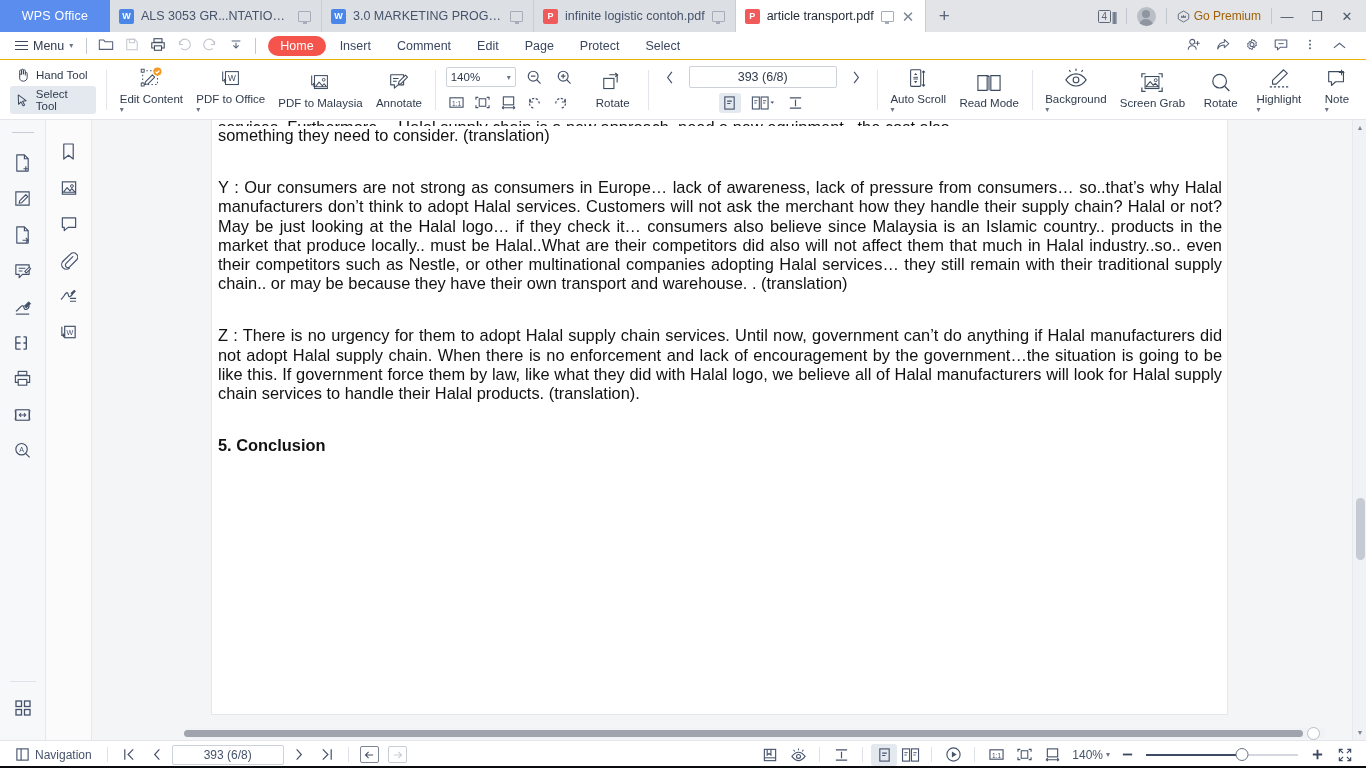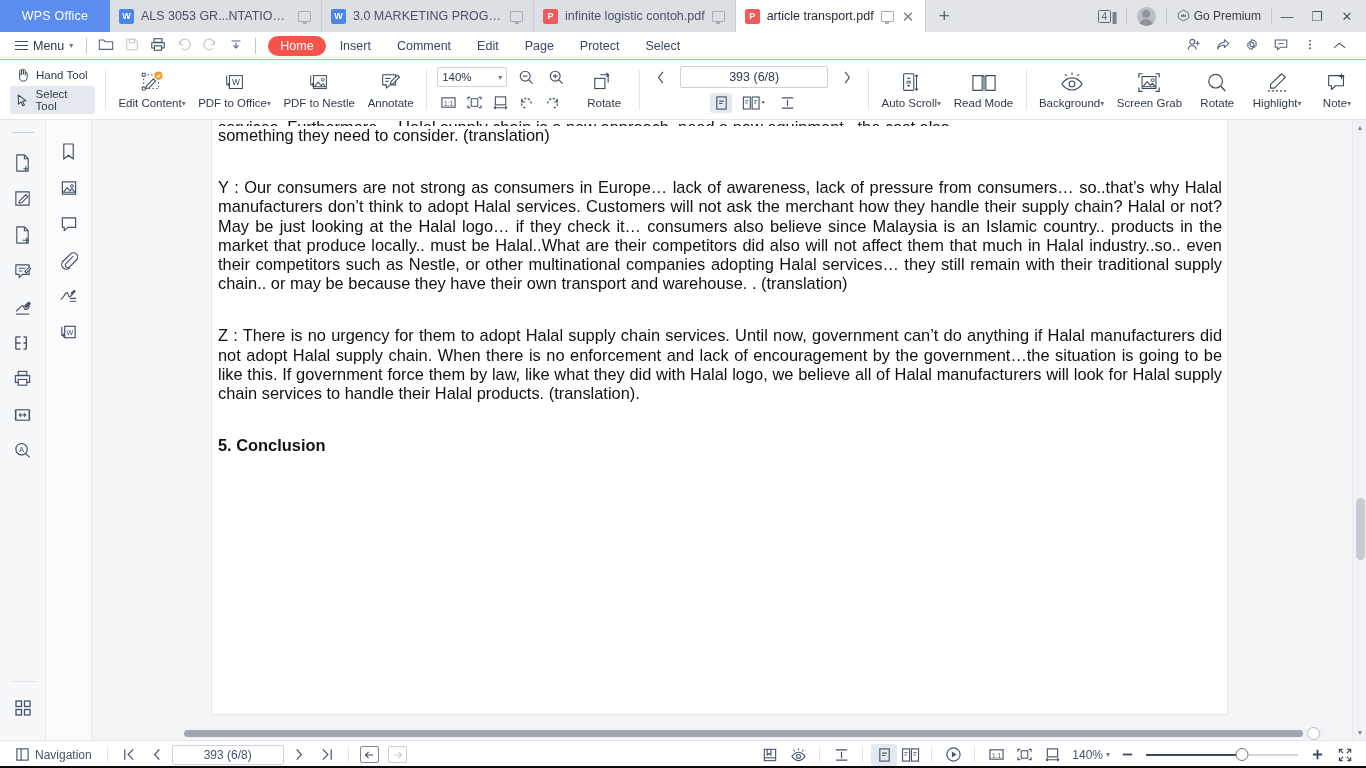--- a/index.html
+++ b/index.html
@@ -48,21 +48,21 @@
   }
   .winbadge .bx { border: 1.3px solid #5d6779; border-radius: 1.5px; padding: 0px 2.5px; font-size: 10px; }
   .winbadge .bars { letter-spacing: -2px; font-size: 13px; }
   .sep-v { width: 1px; height: 16px; background: #c3c7cf; }
   .avatar {
     width: 19px; height: 19px; border-radius: 50%; background: #b9bec7;
     margin: 0 10px; position: relative; overflow: hidden;
   }
   .avatar::before { content:""; position:absolute; left:5.5px; top:3px; width:8px; height:8px; border-radius:50%; background:#8f959f; }
   .avatar::after { content:""; position:absolute; left:2.5px; top:12px; width:14px; height:9px; border-radius:7px 7px 0 0; background:#8f959f; }
-  .premium { display: flex; align-items: flex-start; gap: 4px; padding: 0 10px; font-size: 12px; color: #404040; }
+  .premium { display: flex; align-items: center; gap: 4px; padding: 0 10px; font-size: 12px; color: #a16207; }
   .wctrl { display: flex; align-items: center; }
   .wctrl span { width: 30px; text-align: center; font-size: 13px; color: #4b5costs; color:#4b5566; }
 
   
   .menubar {
     height: 28px; flex: 0 0 28px; background: #fff; display: flex; align-items: center;
     padding: 0 8px; border-bottom: 1px solid #eab308; font-size: 12.5px;
   }
   .menubtn { display: flex; align-items: center; gap: 5px; padding: 0 7px; color: #2f3b4d; }
   .hamb { display: inline-flex; flex-direction: column; gap: 2.5px; }
@@ -81,21 +81,21 @@
     border-bottom: 1px solid #e3e5ea; padding-left: 6px; font-size: 11.5px; color: #2f3b4d;
   }
   .tb-col { display: flex; flex-direction: column; justify-content: center; gap: 2px; padding: 0 4px; }
   .tb-row { display: flex; align-items: center; gap: 6px; padding: 2px 5px; border-radius: 3px; }
   .tb-row.sel { background: #e4e9f0; }
   .tb-btn {
     display: flex; flex-direction: column; align-items: center; justify-content: center;
     min-width: 58px; padding: 2px 7px; gap: 1px;
   }
   .tb-btn .glyph { height: 26px; display: flex; align-items: center; justify-content: center; }
-  .tb-btn .lbl { font-size: 11.5px; white-space: nowrap; display: flex; align-items: center; gap: 0; }
+  .tb-btn .lbl { font-size: 11.5px; white-space: nowrap; display: flex; align-items: flex-start; gap: 0; flex-direction: column; }
   .tdiv { width: 1px; height: 40px; background: #e3e5ea; margin: 0 6px; }
   .zoombox {
     display: flex; align-items: center; justify-content: space-between;
     width: 70px; height: 20px; border: 1px solid #ccd1da; border-radius: 2px;
     padding: 0 4px; font-size: 11.5px;
   }
   .pagebox {
     width: 148px; height: 22px; border: 1px solid #ccd1da; border-radius: 2px;
     display: flex; align-items: center; justify-content: center; font-size: 12.5px;
   }
@@ -397,21 +397,21 @@
     <div class="tb-btn">
       <span class="glyph">
         <svg width="26" height="24" viewBox="0 0 28 26">
           <rect x="8" y="5" width="14" height="14" fill="none" stroke="#3c4a5e" stroke-width="1.1"></rect>
           <circle cx="18" cy="9.5" r="1.5" fill="none" stroke="#3c4a5e" stroke-width="1"></circle>
           <path d="M9 17l4-5 3.5 4 2-2.2L21 17z" fill="none" stroke="#3c4a5e" stroke-width="1.1" stroke-linejoin="round"></path>
           <path d="M5 5v10h3" fill="none" stroke="#3c4a5e" stroke-width="1.1"></path>
           <path d="M6.5 13.2L8.3 15l-1.8 1.8" fill="none" stroke="#3c4a5e" stroke-width="1.1"></path>
         </svg>
       </span>
-      <span class="lbl">PDF to Nestle</span>
+      <span class="lbl">PDF to Malaysia</span>
     </div>
 
     <div class="tb-btn">
       <span class="glyph">
         <svg width="26" height="24" viewBox="0 0 28 26">
           <path d="M5 4h14v11h-6l-4 3.5V15H5z" fill="none" stroke="#3c4a5e" stroke-width="1.15" stroke-linejoin="round"></path>
           <path d="M7.5 8h6M7.5 11h4" stroke="#3c4a5e" stroke-width="1.1"></path>
           <path d="M14 11.5L21 4.5l2.2 2.2L16.2 13.7l-2.8.6z" fill="#fff" stroke="#3c4a5e" stroke-width="1.15" stroke-linejoin="round"></path>
         </svg>
       </span>

